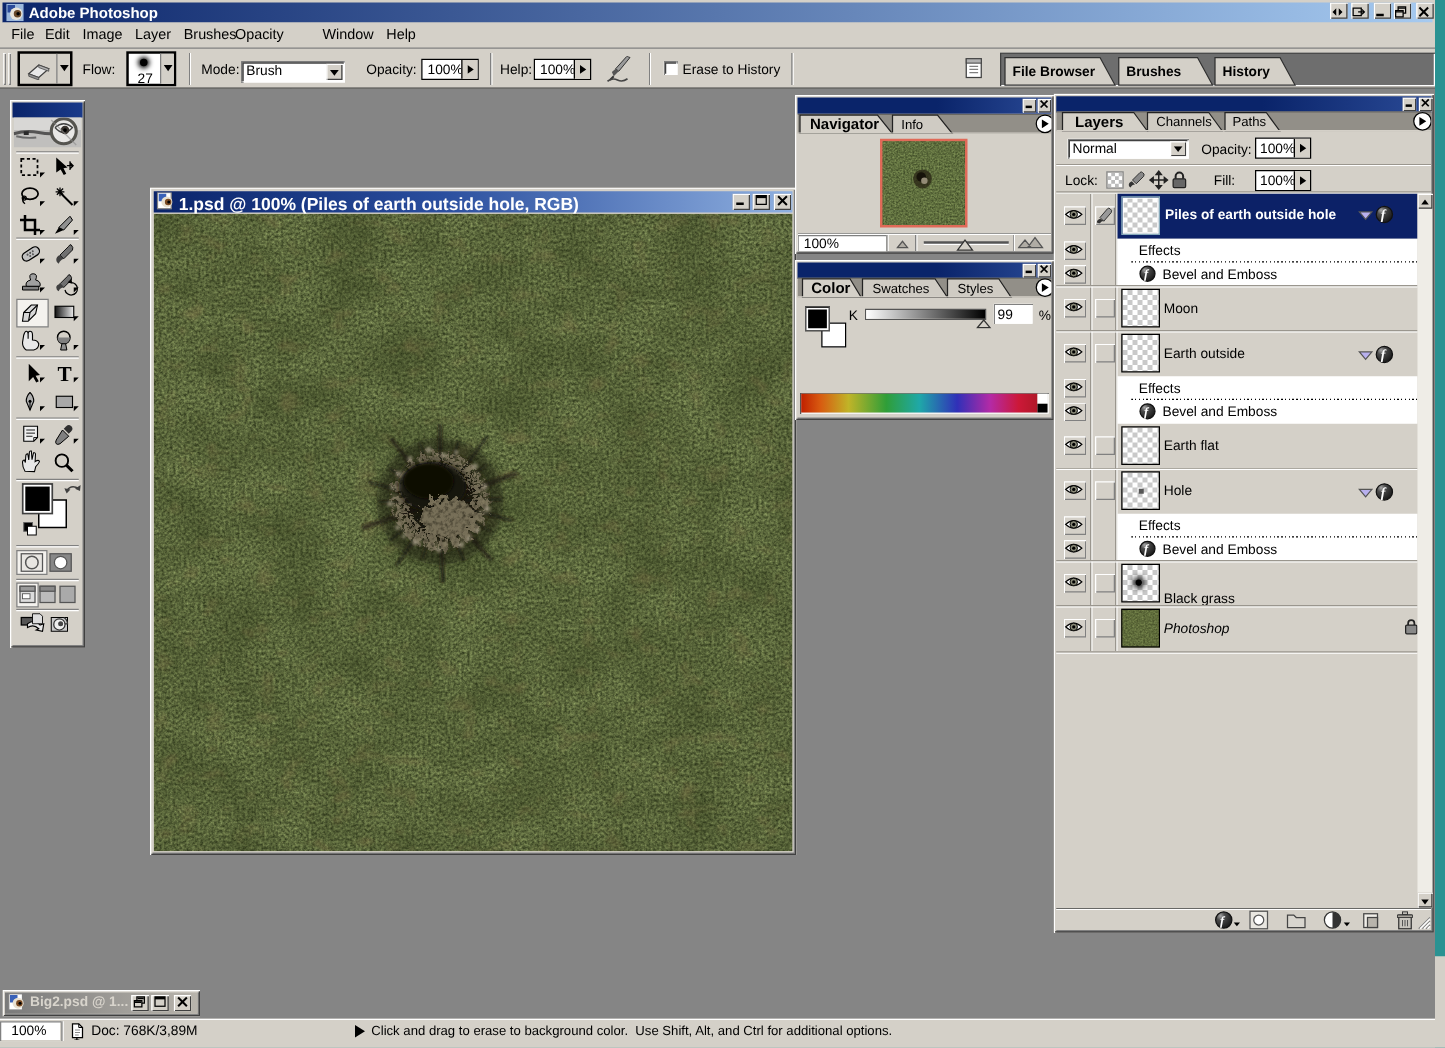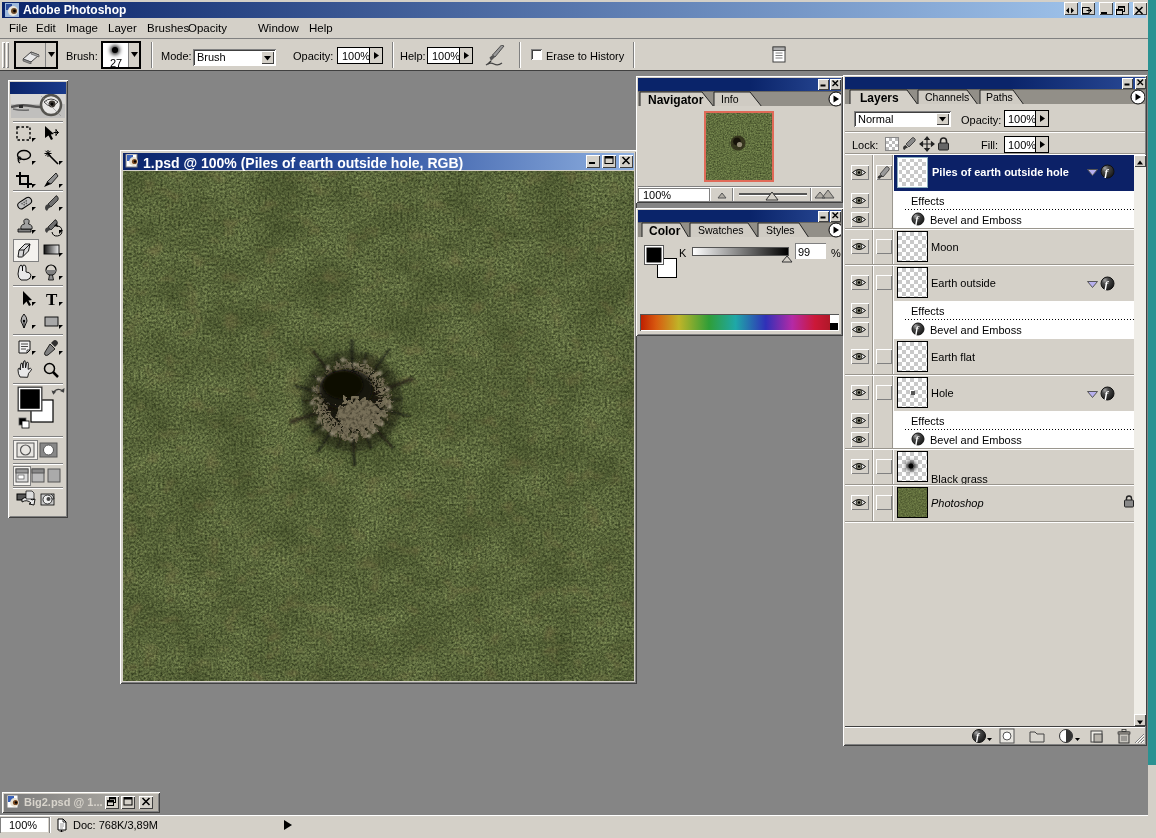--- a/index.html
+++ b/index.html
@@ -86,21 +86,21 @@
       <svg class="abs" style="left:3px;top:5px" width="24" height="16" viewBox="0 0 24 16">
         <path d="M4 11 L12 4 L20 7 L12 14 Z" fill="#e8e8e8" stroke="#404040"></path>
         <path d="M4 11 L12 14 L12 16 L4 13 Z" fill="#909090" stroke="#404040" stroke-width="0.6"></path>
         <path d="M12 4 L20 7 L20 9 L12 6 Z" fill="#b0b0b0" stroke="#404040" stroke-width="0.6"></path>
       </svg>
       <div class="abs" style="left:29px;top:0;width:1px;height:24px;background:#808080;"></div>
       <svg class="abs" style="left:32px;top:9px" width="8" height="6" viewBox="0 0 8 6">
           <path d="M0 0 h7 l-3.5 5 Z" fill="#000"></path>
         </svg>
     </div>
-    <div class="abs t11" style="left:66px;top:11px;">Brush:</div>
+    <div class="abs t11" style="left:66px;top:11px;">Flow:</div>
 
     <div class="abs" style="left:101px;top:2px;width:40px;height:28px;border:2px solid #000;background:#fff;">
       <svg class="abs" style="left:0px;top:0px" width="25" height="24" viewBox="0 0 25 24">
         <circle cx="12" cy="7" r="4.5" fill="#000" filter="blur(2px)"></circle>
         <circle cx="12" cy="7" r="3" fill="#000"></circle>
       </svg>
       <div class="abs t11" style="left:7px;top:14px;width:12px;text-align:center;">27</div>
       <div class="abs" style="left:25px;top:0;width:11px;height:24px;background:#d4d0c8;border-left:1px solid #808080;">
         <svg class="abs" style="left:2px;top:9px" width="8" height="6" viewBox="0 0 8 6">
             <path d="M0 0 h7 l-3.5 5 Z" fill="#000"></path>
@@ -150,20 +150,30 @@
     <div class="abs" style="left:633px;top:3px;width:2px;height:26px;box-shadow:inset 1px 0 0 #808080, inset -1px 0 0 #fff;"></div>
 
     <div class="abs" style="left:770px;top:7px;width:19px;height:18px;background:#d4d0c8;">
       <svg width="19" height="18" viewBox="0 0 19 18">
         <rect x="3" y="1" width="12" height="15" fill="#fff" stroke="#404040"></rect>
         <rect x="3" y="1" width="12" height="3.5" fill="#b0b0b0" stroke="#404040" stroke-width="0.8"></rect>
         <path d="M5.5 7 h7 M5.5 9.5 h7 M5.5 12 h7" stroke="#808080"></path>
       </svg>
     </div>
 
+    <div class="abs" style="left:800px;top:3px;width:348px;height:27px;background:#6e6e6e;box-shadow:inset 1px 1px 0 #404040, inset -1px -1px 0 #fff;">
+      <svg width="348" height="27" viewBox="0 0 348 27">
+        <path d="M4 26 L4 4 L80 4 L92 26 Z" fill="#d4d0c8" stroke="#303030"></path>
+        <path d="M95 26 L95 4 L158 4 L170 26 Z" fill="#d4d0c8" stroke="#303030"></path>
+        <path d="M172 26 L172 4 L224 4 L236 26 Z" fill="#d4d0c8" stroke="#303030"></path>
+        <text x="10" y="19" font-family="Liberation Sans" font-size="11" font-weight="bold" fill="#000">File Browser</text>
+        <text x="101" y="19" font-family="Liberation Sans" font-size="11" font-weight="bold" fill="#000">Brushes</text>
+        <text x="178" y="19" font-family="Liberation Sans" font-size="11" font-weight="bold" fill="#000">History</text>
+      </svg>
+    </div>
   </div>
 
   <div class="abs" style="left:0;top:71px;width:1148px;height:745px;background:#858585;"></div>
 
   <div id="docwin" class="abs panel rz" style="left:120px;top:150px;width:517px;height:534px;">
     <div class="abs" style="left:3px;top:3px;width:511px;height:17px;background:linear-gradient(90deg,#0a246a,#2a4e9e 45%,#8fb0e0);">
       <svg class="abs" style="left:2px;top:1px" width="15" height="15" viewBox="0 0 15 15">
         <rect x="1" y="0" width="11" height="13" fill="#fff" stroke="#808080"></rect>
         <rect x="2" y="1" width="6" height="6" fill="#3a62b8"></rect>
         <circle cx="8.5" cy="7.5" r="4.4" fill="#e8e0d0"></circle>
@@ -654,21 +664,21 @@
         <path d="M13 2 q2 1 1 3 l-6 6 -3 -3 6 -6 q1 -1 2 0" fill="#888" stroke="#333" stroke-width="0.8"></path>
         <path d="M4.5 9 q-2.5 1 -2.5 3 q0 1.5 1.5 2 q1 -2.5 3.5 -2.5 Z" fill="#333"></path>
       </svg>
     <svg class="abs" style="left:76px;top:61px" width="16" height="16" viewBox="0 0 16 16">
         <path d="M8 1 L8 15 M1 8 L15 8 M8 1 l-2 2.5 h4 Z M8 15 l-2 -2.5 h4 Z M1 8 l2.5 -2 v4 Z M15 8 l-2.5 -2 v4 Z" stroke="#222" stroke-width="1.2" fill="#222"></path>
       </svg>
     <svg class="abs" style="left:93px;top:61px" width="15" height="16" viewBox="0 0 15 16">
         <rect x="2.5" y="7" width="10" height="7" rx="1" fill="#666" stroke="#222"></rect>
         <path d="M4.5 7 v-2 a3 3 0 0 1 6 0 v2" fill="none" stroke="#222" stroke-width="1.6"></path>
       </svg>
-    <div class="abs t11" style="left:138px;top:64px;">Fill:</div>
+    <div class="abs t11" style="left:128px;top:64px;">Fill:</div>
     <div class="abs" style="left:161px;top:61px;width:45px;height:17px;border:1px solid #000;background:#fff;">
       <div class="abs t11" style="left:3px;top:2px;">100%</div>
       <div class="abs" style="left:30px;top:0px;width:13px;height:15px;background:#d4d0c8;border-left:1px solid #000;">
         <svg class="abs" style="left:4px;top:4px" width="6" height="8" viewBox="0 0 6 8">
             <path d="M0 0 v7 l5 -3.5 Z" fill="#000"></path>
           </svg>
       </div>
     </div>
     <div class="abs" style="left:2px;top:78px;width:300px;height:2px;box-shadow:inset 0 1px 0 #9a968e, inset 0 -1px 0 #fff;"></div>
 
@@ -912,19 +922,20 @@
     <svg class="abs" style="left:55px;top:2px" width="14" height="14" viewBox="0 0 14 14">
       <path d="M3 1 h5 l3 3 v8 h-8 z" fill="#fff" stroke="#000"></path>
       <path d="M8 1 v3 h3" fill="none" stroke="#000" stroke-width="0.8"></path>
       <path d="M5 6 h4 M5 8 h4 M5 10 h3" stroke="#888" stroke-width="0.8"></path>
       <path d="M6.5 12 v2 M4.5 14 h4" stroke="#000" stroke-width="1"></path>
     </svg>
     <div class="abs t11" style="left:73px;top:3px;">Doc: 768K/3,89M</div>
     <svg class="abs" style="left:283px;top:3px" width="10" height="12" viewBox="0 0 10 12">
         <path d="M1 1 v10 l8 -5 Z" fill="#000"></path>
       </svg>
+    <div class="abs" style="left:297px;top:3px;font-size:10.5px;color:#000;">Click and drag to erase to background color.&nbsp; Use Shift, Alt, and Ctrl for additional options.</div>
   </div>
   <div class="abs panel" style="left:0;top:833px;width:1148px;height:5px;"></div>
 
   <div class="abs" style="left:1148px;top:0;width:8px;height:765px;background:#2a9292;"></div>
   <div class="abs" style="left:1148px;top:765px;width:8px;height:73px;background:#d4d0c8;"></div>
 
 </div>
 
 </body></html>

